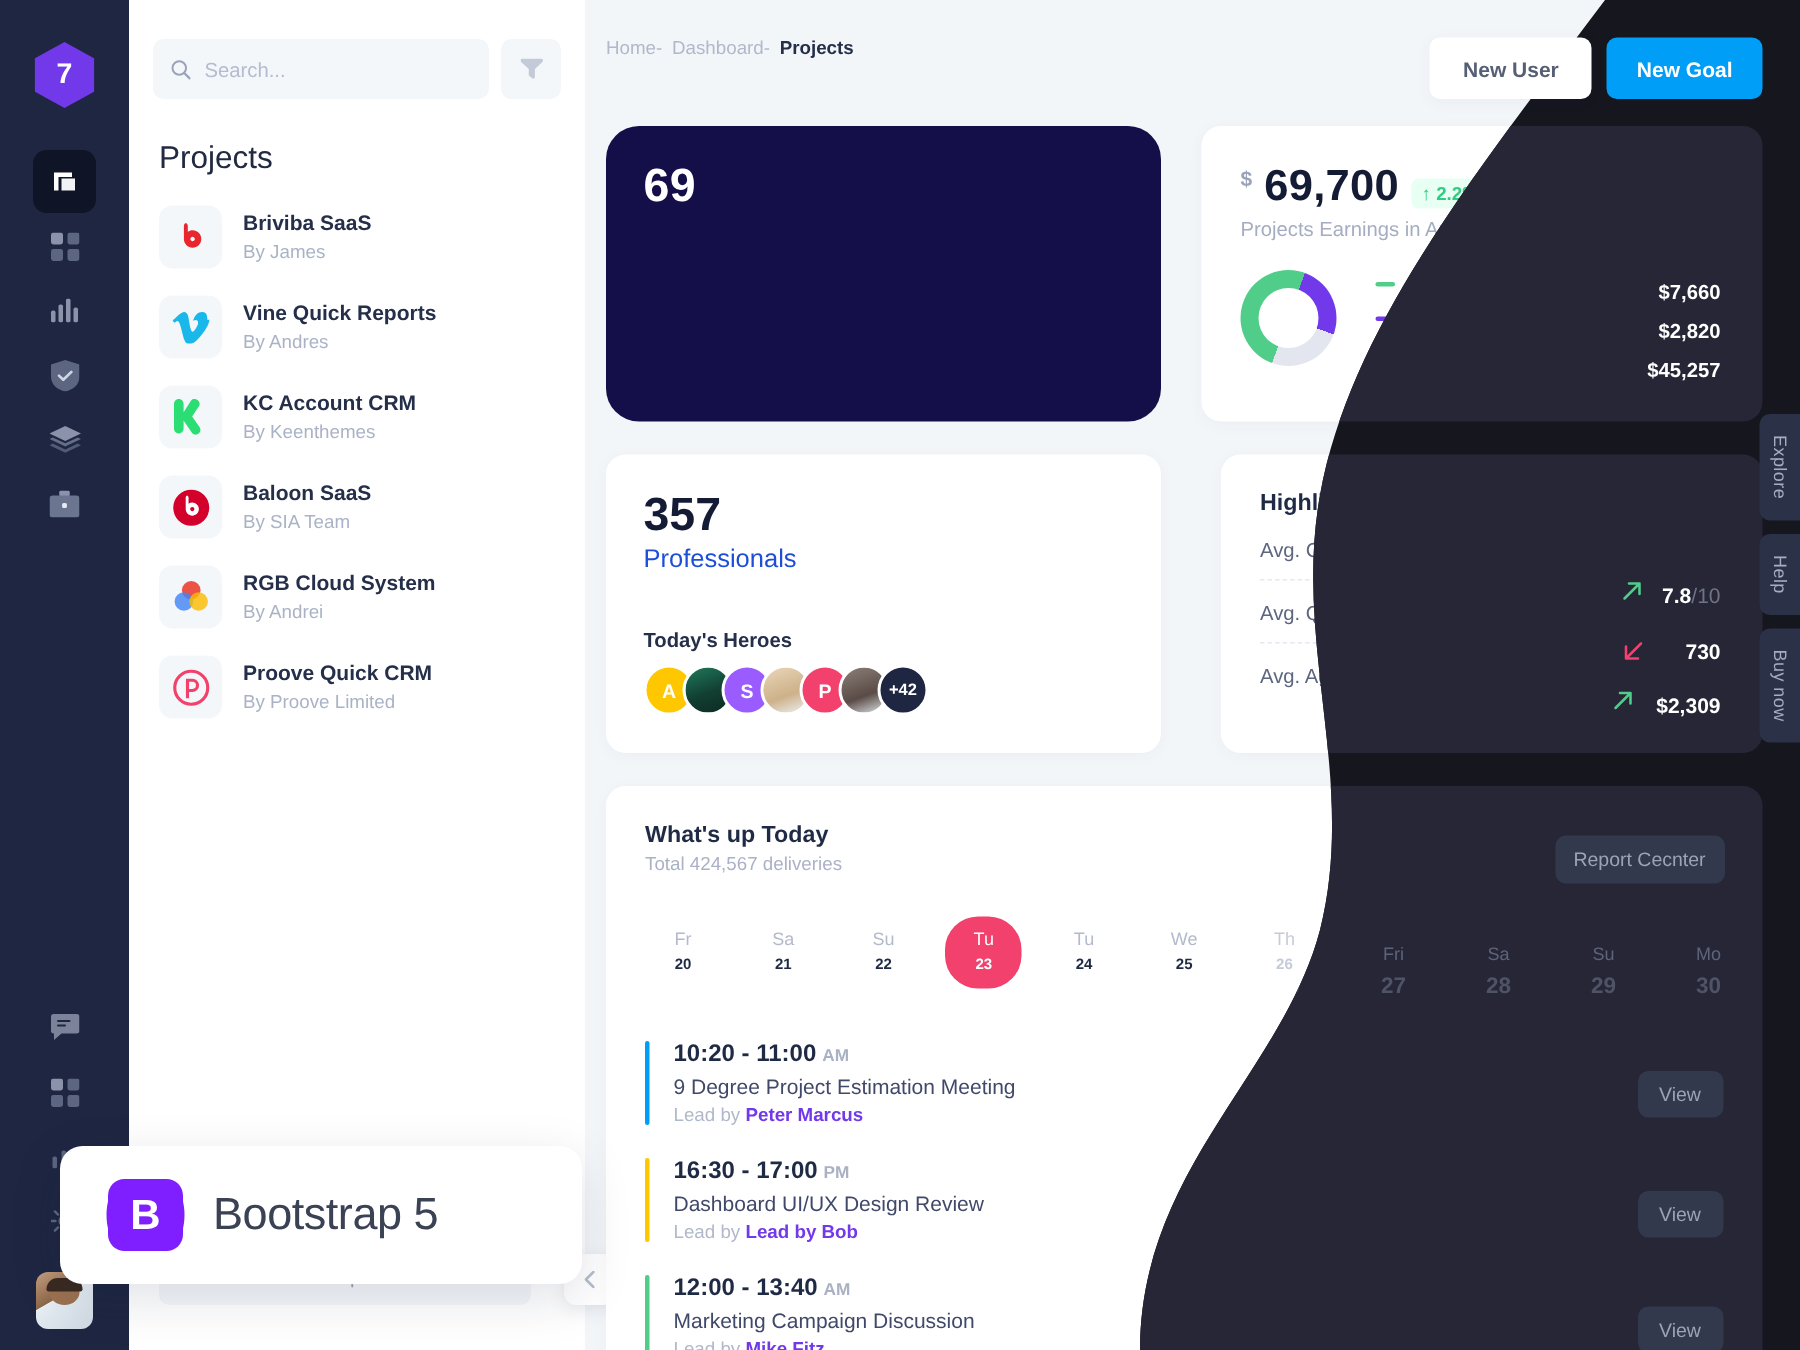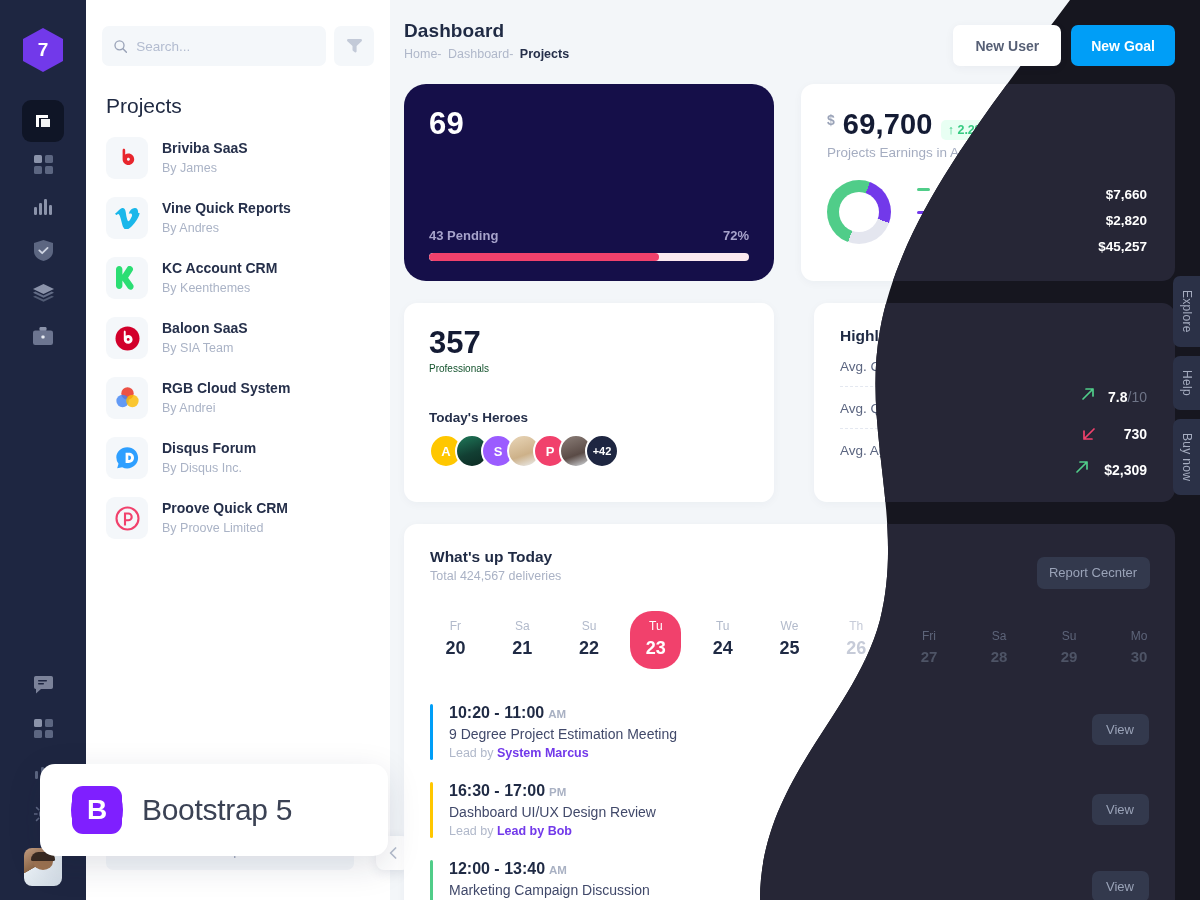--- a/index.html
+++ b/index.html
@@ -138,21 +138,21 @@
   .legend { flex: 1; }
   .lrow { display: flex; align-items: center; font-size: 13.5px; margin-bottom: 8px; }
   .lrow:last-child { margin-bottom: 0; }
   .dash { width: 13px; height: 3px; border-radius: 2px; margin-right: 10px; }
   .lname { color: #a0a8bd; }
   .lval { margin-left: auto; font-weight: 700; color: #1d2640; font-size: 13.5px; }
 
   .row2 { display: flex; gap: 40px; margin-top: 22px; }
   .pros { width: 370px; height: 199px; padding: 22px 25px; }
   .pros .big { font-size: 31px; font-weight: 700; color: #141b34; }
-  .pros .sub { font-size: 10px; color: #14532d; margin-top: 2px; }
+  .pros .sub { font-size: 17px; color: #1d4ed8; margin-top: 2px; }
   .heroes-label { font-size: 13.5px; font-weight: 700; color: #252f4a; margin-top: 36px; }
   .heroes { display: flex; margin-top: 9px; }
   .hero {
     width: 34px; height: 34px; border-radius: 50%; border: 2px solid #fff;
     margin-left: -8px; display: flex; align-items: center; justify-content: center;
     color: #fff; font-size: 13px; font-weight: 700; overflow: hidden; position: relative;
   }
   .hero:first-child { margin-left: 0; }
 
   .hl { flex: 1; height: 199px; padding: 24px 26px 18px 26px; }
@@ -173,21 +173,21 @@
   .wut-title { font-size: 15.5px; font-weight: 700; color: #1f2a44; }
   .wut-sub { font-size: 12.5px; color: #aab2c5; margin-top: 3px; }
   .report-btn {
     position: absolute; right: 26px; top: 30px; background: #f4f7fa; color: #9aa3b8;
     border-radius: 7px; height: 34px; padding: 0 16px; display: flex; align-items: center;
     font-size: 13px; font-weight: 500;
   }
   .days { display: flex; margin-top: 28px; gap: 16px; }
   .day { width: 70px; text-align: center; padding: 8px 0 10px 0; border-radius: 22px; }
   .day .dw { font-size: 12px; color: #b2bacb; margin-bottom: 5px; }
-  .day .dn { font-size: 18px; font-weight: 700; color: #1f2a44; text-align: center; }
+  .day .dn { font-size: 10px; font-weight: 700; color: #1f2a44; text-align: center; }
   .day.active { background: #f1416c; }
   .day.active .dw, .day.active .dn { color: #fff; }
   .day.dim .dw { color: #c6cbd8; }
   .day.dim .dn { color: #c6cbd8; }
 
   .events { margin-top: 26px; }
   .ev { display: flex; align-items: center; padding: 9px 0 13px 0; }
   .ev-bar { width: 3px; border-radius: 2px; align-self: stretch; margin-right: 16px; }
   .ev-time { font-size: 16px; font-weight: 700; color: #1f2a44; }
   .ev-time .ap { font-size: 11.5px; font-weight: 600; color: #a9b1c3; margin-left: 4px; }
@@ -393,32 +393,20 @@
               <circle cx="7.6" cy="15" r="6.2" fill="#4285f4" opacity=".82"></circle>
               <circle cx="17.4" cy="15" r="6.2" fill="#fbbc05" opacity=".82"></circle>
             </svg>
         </div>
         <div>
           <div class="pname">RGB Cloud System</div>
           <div class="pby">By Andrei</div>
         </div>
       </div>
 
-      <div class="pitem">
-        <div class="pthumb">
-          <svg width="25" height="25" viewBox="0 0 25 25">
-              <path fill="#2e9fff" d="M12.2 1.2c6 0 10.9 4.6 10.9 10.6 0 6-4.9 10.6-10.9 10.6-1.8 0-3.5-.4-5-1.2l-5 1.1 1.3-4.6a10.4 10.4 0 0 1-2.2-6.4C1.3 5.8 6.2 1.2 12.2 1.2z"></path>
-              <path fill="#fff" d="M10.6 6.8h3.1c3.2 0 5.3 2 5.3 5s-2.1 5.1-5.4 5.1h-3zm3 7.3c1.5 0 2.4-.9 2.4-2.3 0-1.4-.9-2.3-2.4-2.3h-.3v4.6z"></path>
-            </svg>
-        </div>
-        <div>
-          <div class="pname">Disqus Forum</div>
-          <div class="pby">By Disqus Inc.</div>
-        </div>
-      </div>
 
       <div class="pitem">
         <div class="pthumb">
           <svg width="25" height="25" viewBox="0 0 25 25">
               <circle cx="12.5" cy="12.5" r="11" fill="none" stroke="#f1416c" stroke-width="2.1"></circle>
               <path fill="none" stroke="#f1416c" stroke-width="2.1" d="M10 19.5V7.5h3.3a3.4 3.4 0 0 1 0 6.8H10"></path>
             </svg>
         </div>
         <div>
           <div class="pname">Proove Quick CRM</div>
@@ -436,43 +424,33 @@
     </div>
     <div class="collapse-btn">
       <svg width="11" height="12" viewBox="0 0 11 12">
           <path d="M7.6 1 2.6 6l5 5" stroke="#b6bdcd" stroke-width="1.7" fill="none" stroke-linecap="round" stroke-linejoin="round"></path>
         </svg>
     </div>
   </div>
 
   <div class="main">
     <div class="page-head">
-      <div class="page-title">Dashboard</div>
       <div class="crumbs">
         <span>Home-</span>
         <span>Dashboard-</span>
         <span class="cur">Projects</span>
       </div>
     </div>
 
     <div class="grid">
       <div class="row1">
 
         <div class="navy">
           <div>
             <div class="big">69</div>
-          </div>
-          <div>
-            <div class="prog-head">
-              <span>43 Pending</span>
-              <span>72%</span>
-            </div>
-            <div class="prog-track">
-              <div class="prog-fill" id="progFill" style="width: 72%;"></div>
-            </div>
           </div>
         </div>
 
         <div class="card earn">
           <div class="earn-top">
             <span class="cur-sym">$</span>
             <span class="earn-num">69,700</span>
             <span class="badge-up">↑ <span>2.2%</span></span>
           </div>
           <div class="earn-sub">Projects Earnings in April</div>
@@ -601,21 +579,21 @@
               <div class="dn">30</div>
             </div>
         </div>
 
         <div class="events">
           <div class="ev">
             <div class="ev-bar" style="background:#009ef7"></div>
             <div>
               <div class="ev-time"><span>10:20 - 11:00</span><span class="ap">AM</span></div>
               <div class="ev-name">9 Degree Project Estimation Meeting</div>
-              <div class="ev-lead"><span>Lead by</span> <b>System Marcus</b></div>
+              <div class="ev-lead"><span>Lead by</span> <b>Peter Marcus</b></div>
             </div>
             <div class="ev-view">View</div>
           </div>
 
           <div class="ev">
             <div class="ev-bar" style="background:#ffc700"></div>
             <div>
               <div class="ev-time"><span>16:30 - 17:00</span><span class="ap">PM</span></div>
               <div class="ev-name">Dashboard UI/UX Design Review</div>
               <div class="ev-lead"><span>Lead by</span> <b>Lead by Bob</b></div>

